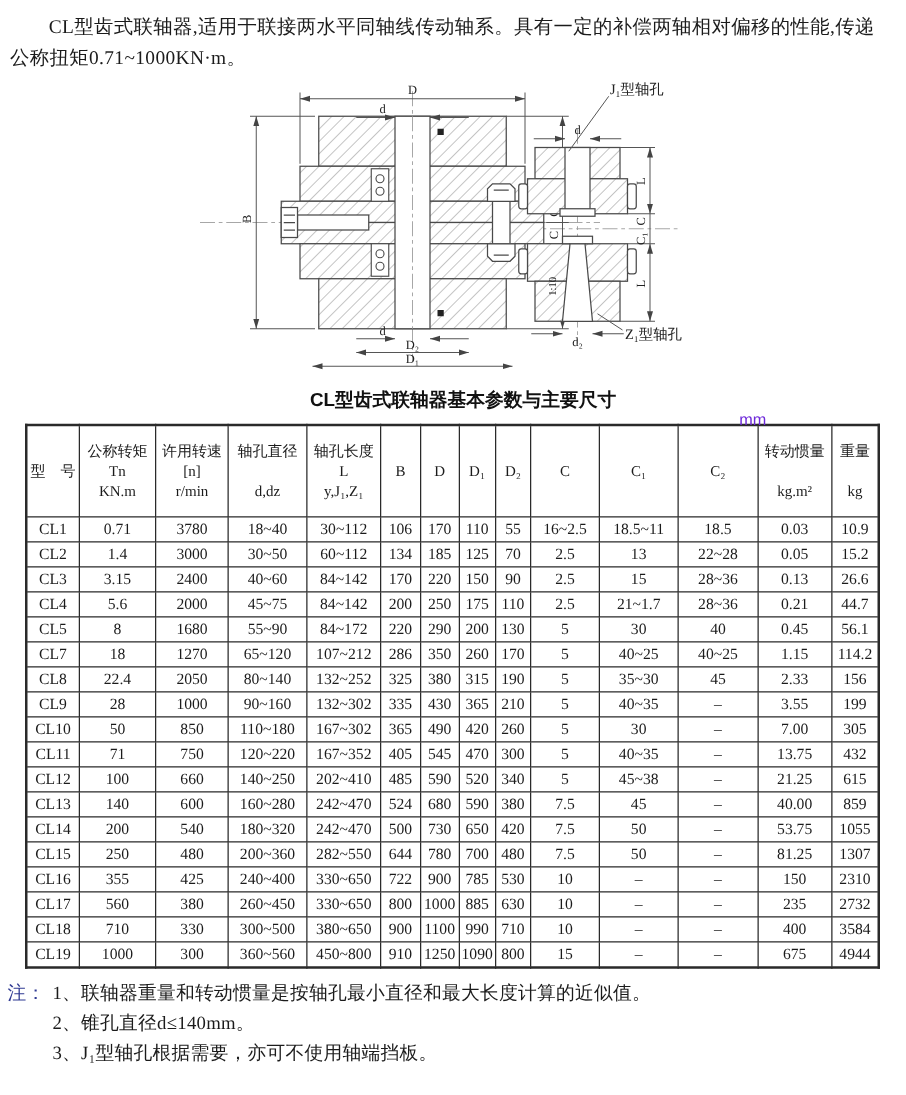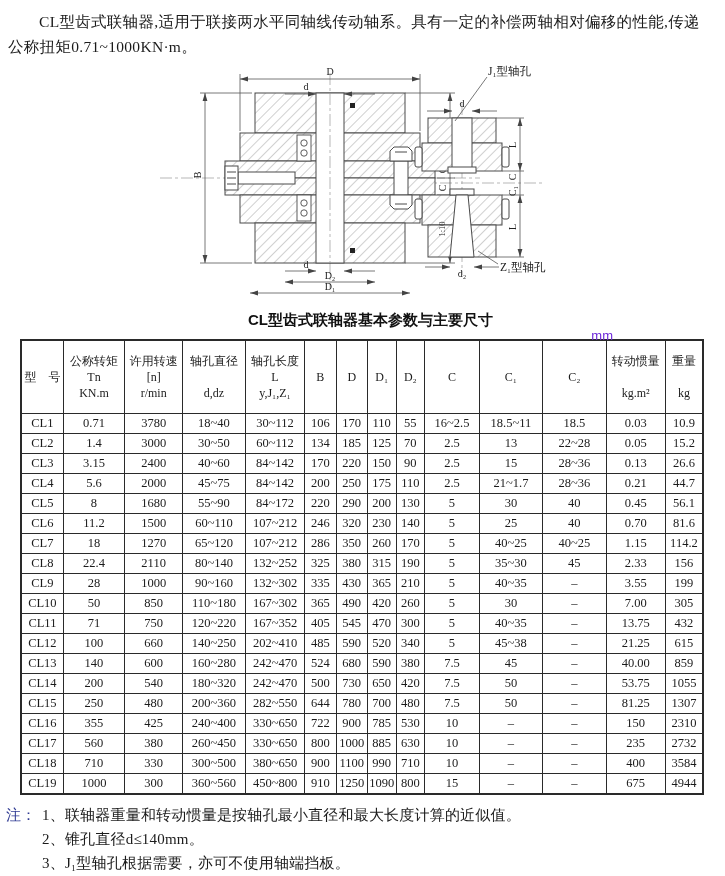--- a/index.html
+++ b/index.html
@@ -311,55 +311,39 @@
         <td>290</td>
         <td>200</td>
         <td>130</td>
         <td>5</td>
         <td>30</td>
         <td>40</td>
         <td>0.45</td>
         <td>56.1</td>
       </tr>
       <tr>
-        <td>CL6</td>
-        <td>11.2</td>
-        <td>1500</td>
-        <td>60~110</td>
-        <td>107~212</td>
-        <td>246</td>
-        <td>320</td>
-        <td>230</td>
-        <td>140</td>
-        <td>5</td>
-        <td>25</td>
-        <td>40</td>
-        <td>0.70</td>
-        <td>81.6</td>
-      </tr>
-      <tr>
         <td>CL7</td>
         <td>18</td>
         <td>1270</td>
         <td>65~120</td>
         <td>107~212</td>
         <td>286</td>
         <td>350</td>
         <td>260</td>
         <td>170</td>
         <td>5</td>
         <td>40~25</td>
         <td>40~25</td>
         <td>1.15</td>
         <td>114.2</td>
       </tr>
       <tr>
         <td>CL8</td>
         <td>22.4</td>
-        <td>2110</td>
+        <td>2050</td>
         <td>80~140</td>
         <td>132~252</td>
         <td>325</td>
         <td>380</td>
         <td>315</td>
         <td>190</td>
         <td>5</td>
         <td>35~30</td>
         <td>45</td>
         <td>2.33</td>

